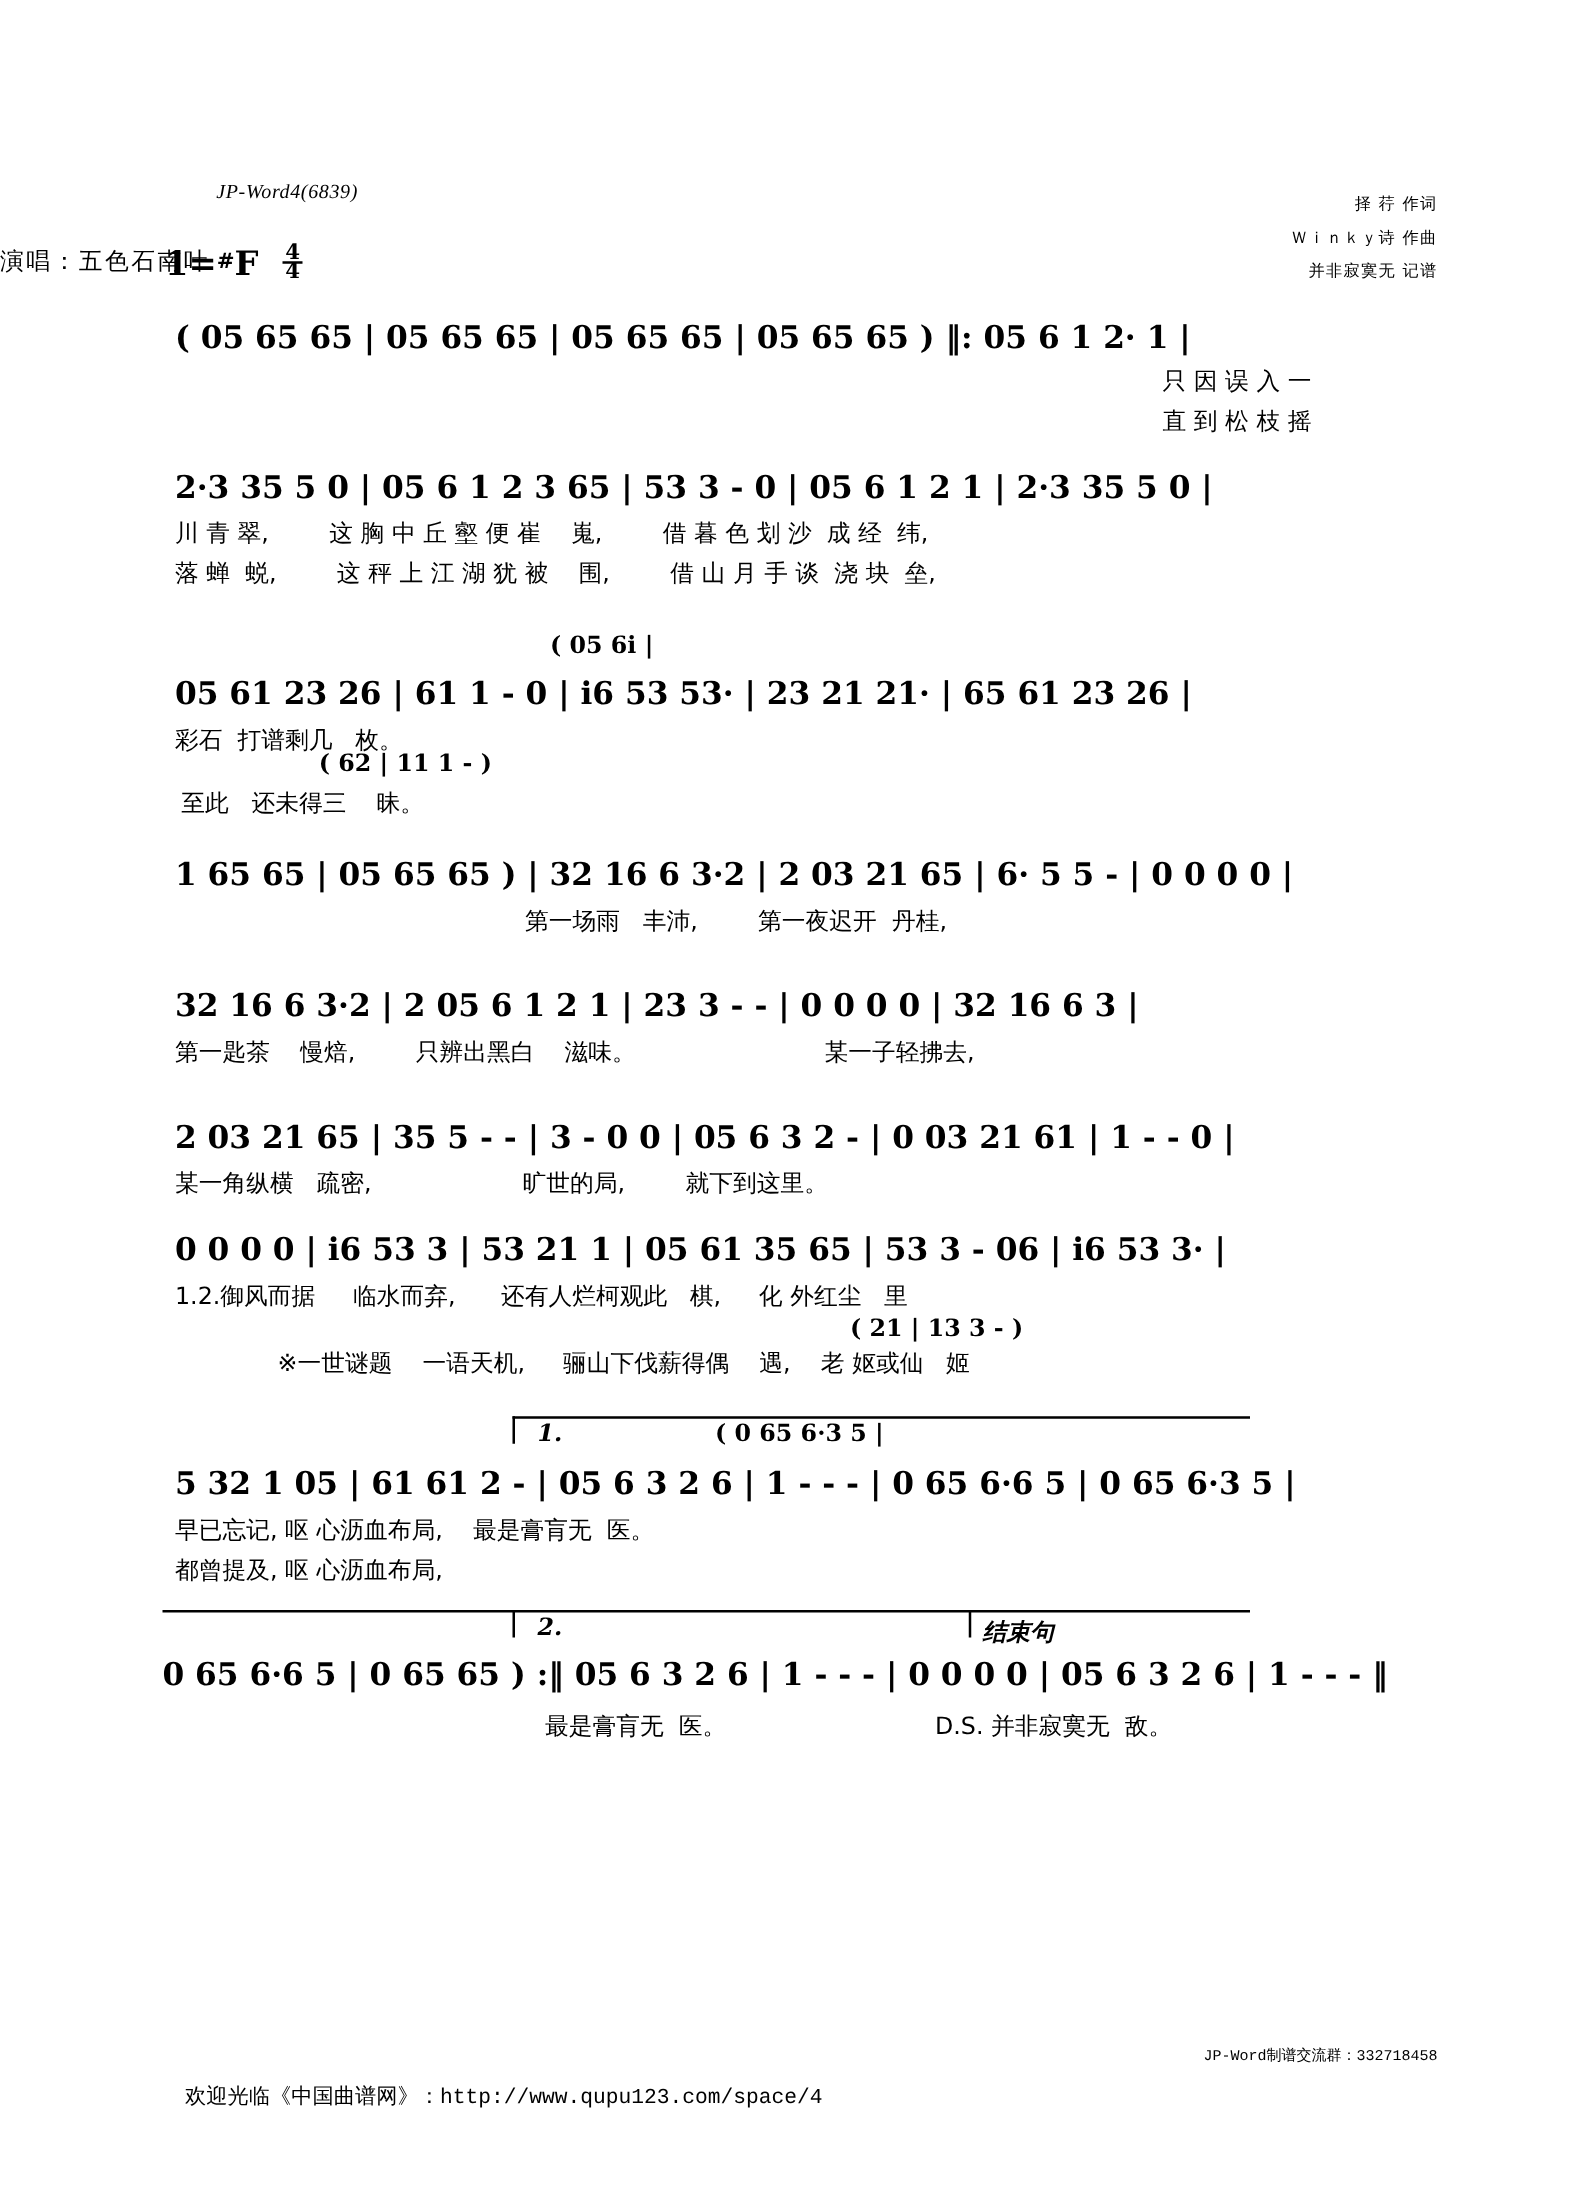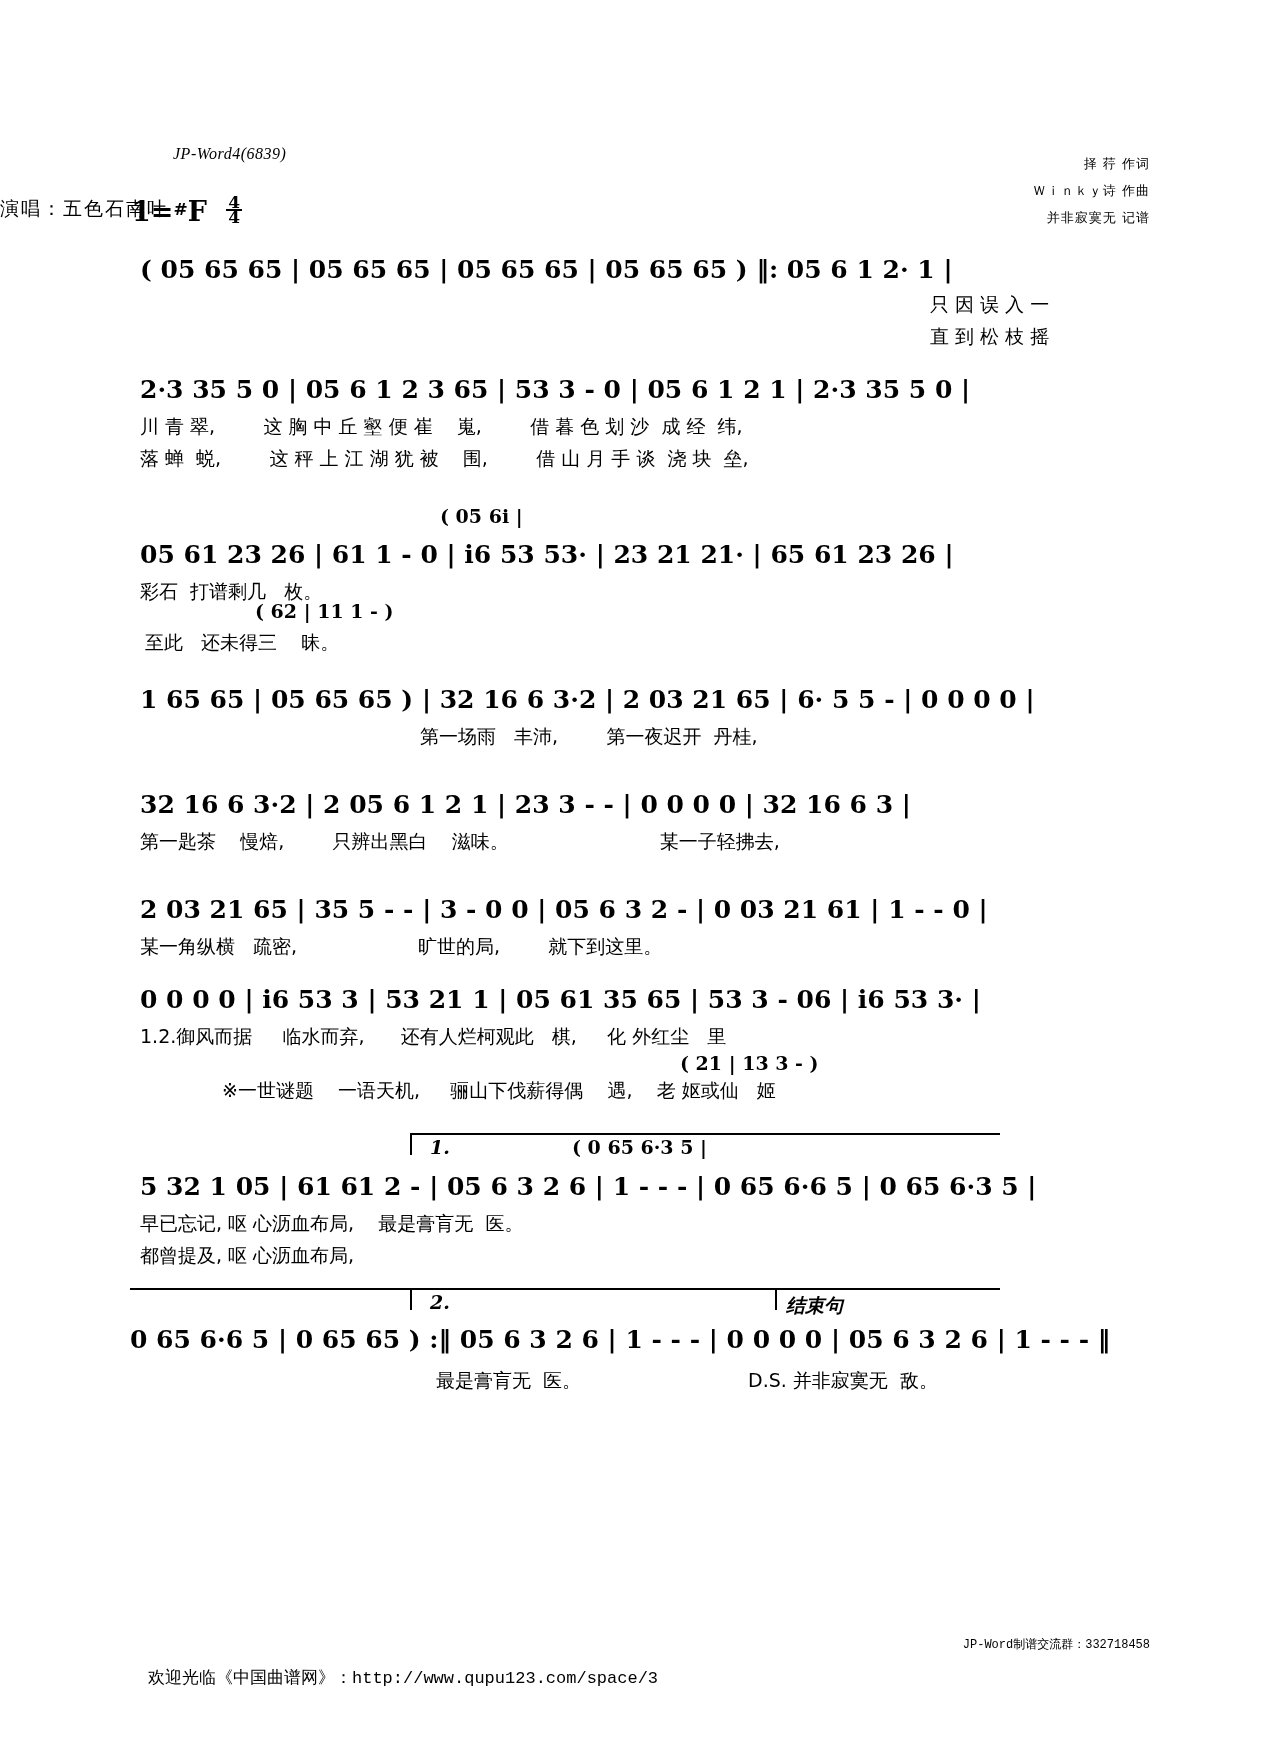--- a/index.html
+++ b/index.html
@@ -185,18 +185,18 @@
     <div class="notes">0 65 6·6 5 | 0 65 65 ) :‖ 05 6 3 2 6 | 1 - - - | 0 0 0 0 | 05 6 3 2 6 | 1 - - - ‖</div>
   </div>
   <div class="row" style="top:1368px;left:436px;">
     <div class="lyr">最是膏肓无  医。</div>
   </div>
   <div class="row" style="top:1368px;left:748px;">
     <div class="lyr">D.S. 并非寂寞无  敌。</div>
   </div>
 
   <div class="footer-left mono">
-    <div>欢迎光临《中国曲谱网》：http://www.qupu123.com/space/3</div>
+    <div>欢迎光临《中国曲谱网》：http://www.qupu123.com/space/4</div>
     <div>欢迎光临醉春风记谱空间：http://user.qzone.qq.com/563264185</div>
   </div>
   <div class="footer-right mono">JP-Word制谱交流群：332718458</div>
 
 </div>
 
 </body></html>

